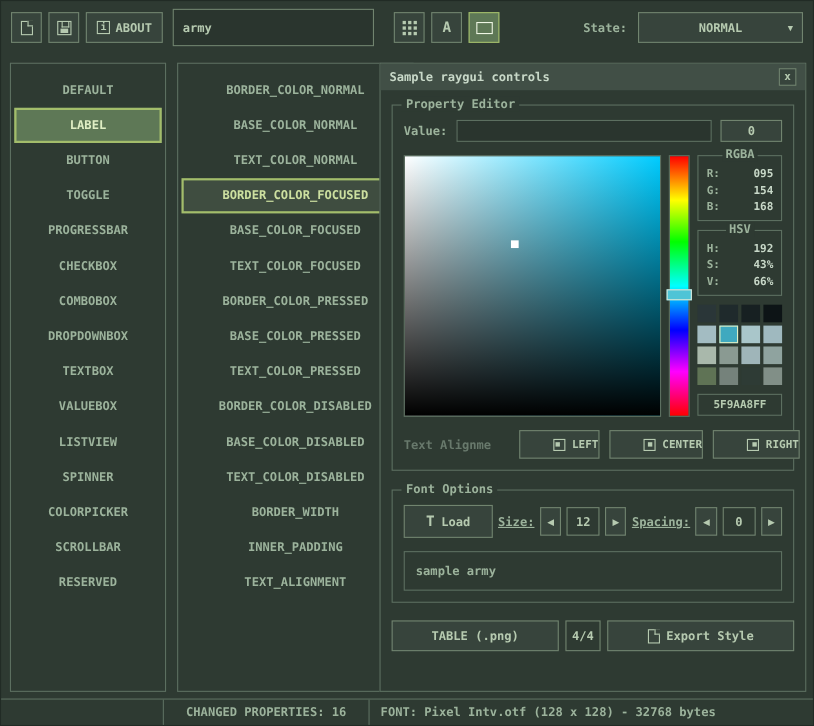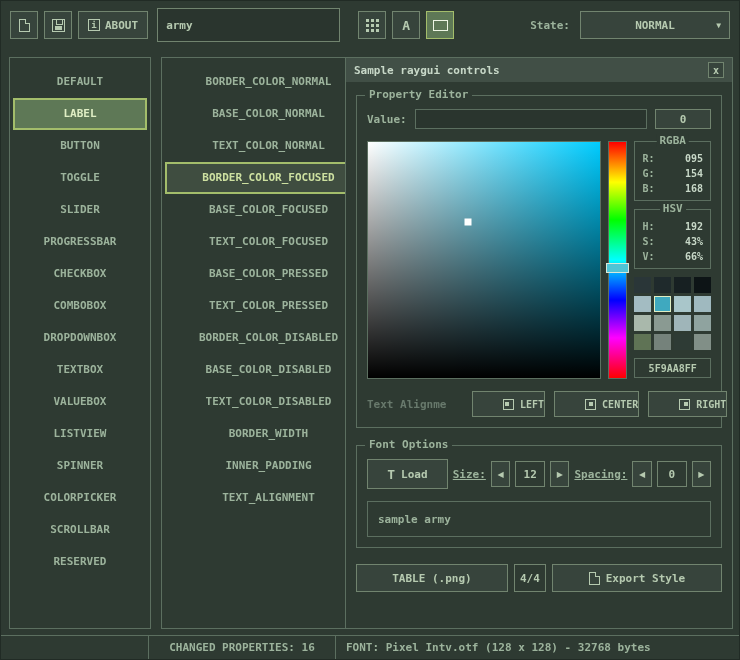--- a/index.html
+++ b/index.html
@@ -172,21 +172,20 @@
       <span class="dd-arrow">▼</span>
     </div>
   </header>
 
   <nav class="col controls">
 
   <div class="list-item">DEFAULT</div>
       <div class="list-item selected">LABEL</div>
       <div class="list-item">BUTTON</div>
       <div class="list-item">TOGGLE</div>
-      <div class="list-item">SLIDER</div>
       <div class="list-item">PROGRESSBAR</div>
       <div class="list-item">CHECKBOX</div>
       <div class="list-item">COMBOBOX</div>
       <div class="list-item">DROPDOWNBOX</div>
       <div class="list-item">TEXTBOX</div>
       <div class="list-item">VALUEBOX</div>
       <div class="list-item">LISTVIEW</div>
       <div class="list-item">SPINNER</div>
       <div class="list-item">COLORPICKER</div>
       <div class="list-item">SCROLLBAR</div>
@@ -194,20 +193,21 @@
     </nav>
 
   <nav class="col props">
 
   <div class="list-item">BORDER_COLOR_NORMAL</div>
       <div class="list-item">BASE_COLOR_NORMAL</div>
       <div class="list-item">TEXT_COLOR_NORMAL</div>
       <div class="list-item selected">BORDER_COLOR_FOCUSED</div>
       <div class="list-item">BASE_COLOR_FOCUSED</div>
       <div class="list-item">TEXT_COLOR_FOCUSED</div>
+      <div class="list-item">BORDER_COLOR_PRESSED</div>
       <div class="list-item">BASE_COLOR_PRESSED</div>
       <div class="list-item">TEXT_COLOR_PRESSED</div>
       <div class="list-item">BORDER_COLOR_DISABLED</div>
       <div class="list-item">BASE_COLOR_DISABLED</div>
       <div class="list-item">TEXT_COLOR_DISABLED</div>
       <div class="list-item">BORDER_WIDTH</div>
       <div class="list-item">INNER_PADDING</div>
       <div class="list-item">TEXT_ALIGNMENT</div>
     </nav>
 

